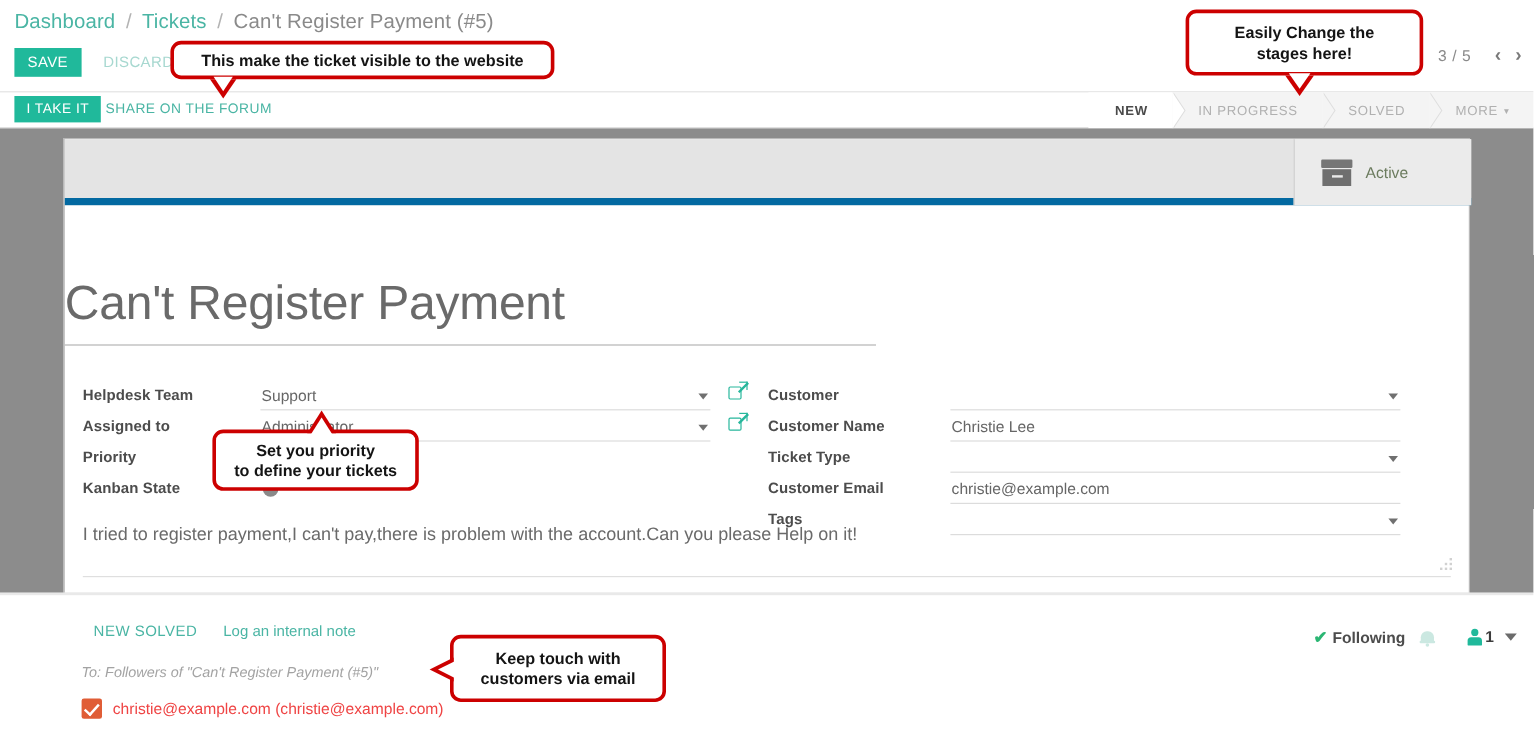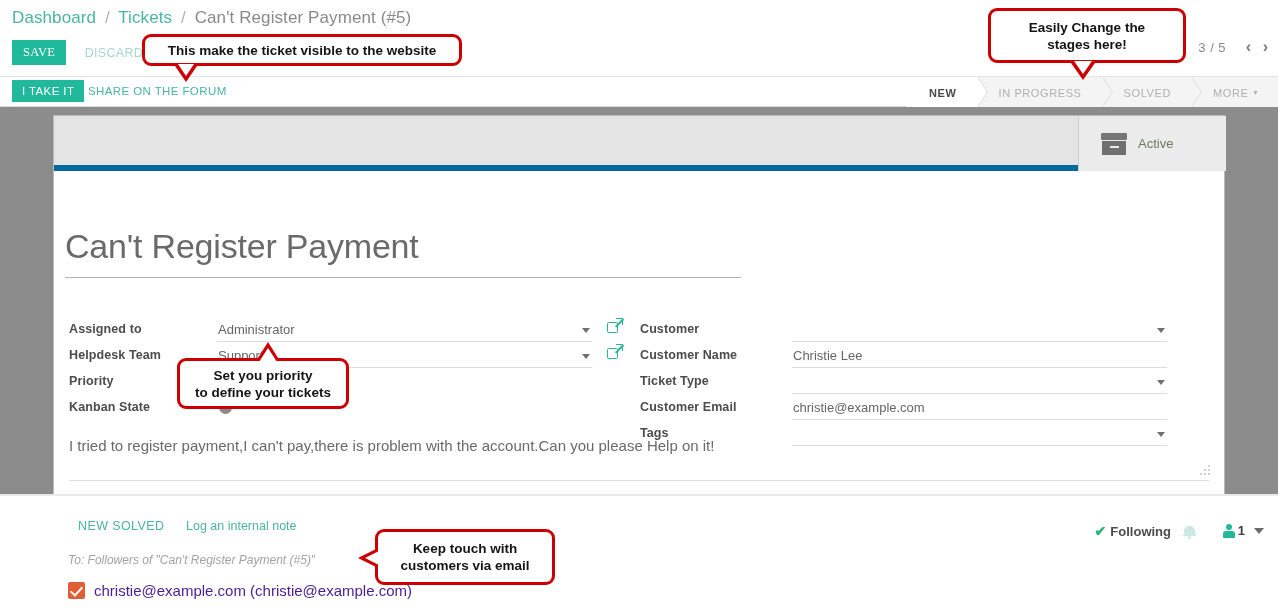--- a/index.html
+++ b/index.html
@@ -23,21 +23,21 @@
     font-size:17px; letter-spacing:.1px; white-space:nowrap;
   }
   #breadcrumb .crumb-link { color:#4ab5a4; }
   #breadcrumb .crumb-sep  { color:#b3b3b3; margin:0 4px; }
   #breadcrumb .crumb-active { color:#8a8a8a; }
 
   #btn-row { position:absolute; left:12px; top:40px; }
   #save-btn {
     display:inline-block; background:#20b99b; color:#ffffff;
     font-size:12.5px; letter-spacing:.3px;
-    padding:5px 11px 5px 11px; border:none; vertical-align:middle;font-family:Liberation Serif, serif;
+    padding:5px 11px 5px 11px; border:none; vertical-align:middle;
   }
   #discard-btn {
     display:inline-block; color:#a7d8d0; font-size:12.5px;
     letter-spacing:.3px; margin-left:14px; vertical-align:middle;
   }
 
   #pager {
     position:absolute; right:10px; top:38px;
     font-size:13px; color:#8a8a8a; white-space:nowrap;
   }
@@ -115,22 +115,22 @@
   }
   .box-icon .slot {
     position:absolute; left:9px; top:13px; width:9px; height:2.5px;
     background:#e9e9e9;
   }
 
   
   #form-area { position:absolute; left:0; top:55px; width:1172px; }
 
   #record-title {
-    position:absolute; left:11px; top:33px; width:676px;
-    font-size:34px; color:#6a6a6a; font-weight:normal;
+    position:absolute; left:0; top:33px; width:676px;
+    font-size:40px; color:#6a6a6a; font-weight:normal;
     padding-bottom:11px; border-bottom:1px solid #b5b5b5;
     letter-spacing:-.2px;
   }
 
   .fgroup { position:absolute; }
   #left-col  { left:15px;  top:148px; width:560px; }
   #right-col { left:586px; top:148px; width:545px; }
 
   .frow { position:relative; height:26px; margin-bottom:0; }
   .flabel {
@@ -216,21 +216,21 @@
     position:absolute; left:68px; top:88px; display:flex; align-items:center;
   }
   #recipient-check {
     width:17px; height:17px; background:#e05d36; border-radius:2px;
     position:relative; flex:none;
   }
   #recipient-check::after {
     content:""; position:absolute; left:5px; top:2px; width:5px; height:10px;
     border:solid #ffffff; border-width:0 2.2px 2.2px 0; transform:rotate(42deg);
   }
-  #recipient-label { margin-left:9px; font-size:15px; color:#4c1d95; }
+  #recipient-label { margin-left:9px; font-size:13px; color:#ef4444; }
 
   #following-area { position:absolute; right:82px; top:523px; display:flex; align-items:center; }
   #following-check { color:#2bb673; font-size:14px; font-weight:bold; margin-right:4px; }
   #following-label { font-size:13px; color:#4c4c4c; font-weight:bold; }
   #bell-icon { margin-left:12px; width:13px; height:15px; position:relative; }
   #bell-icon .b-body {
     position:absolute; left:1px; top:2px; width:11px; height:9px;
     background:#cbe8e1; border-radius:5px 5px 1px 1px;
   }
   #bell-icon .b-lip {
@@ -383,35 +383,35 @@
       </div>
     </div>
 
     <div id="form-area">
 
       <h1 id="record-title">Can't Register Payment</h1>
 
       <div class="fgroup" id="left-col">
 
         <div class="frow">
-          <span class="flabel">Assigned to</span>
-          <span class="fval">
-            <span class="txt">Administrator</span>
+          <span class="flabel">Helpdesk Team</span>
+          <span class="fval">
+            <span class="txt">Support</span>
             <span class="dd-caret"></span>
           </span>
           <span class="ext-link">
             <i class="frame"></i>
               <i class="arrow"></i>
           </span>
         </div>
 
         <div class="frow">
-          <span class="flabel">Helpdesk Team</span>
-          <span class="fval">
-            <span class="txt">Support</span>
+          <span class="flabel">Assigned to</span>
+          <span class="fval">
+            <span class="txt">Administrator</span>
             <span class="dd-caret"></span>
           </span>
           <span class="ext-link">
             <i class="frame"></i>
               <i class="arrow"></i>
           </span>
         </div>
 
         <div class="frow">
           <span class="flabel">Priority</span>

